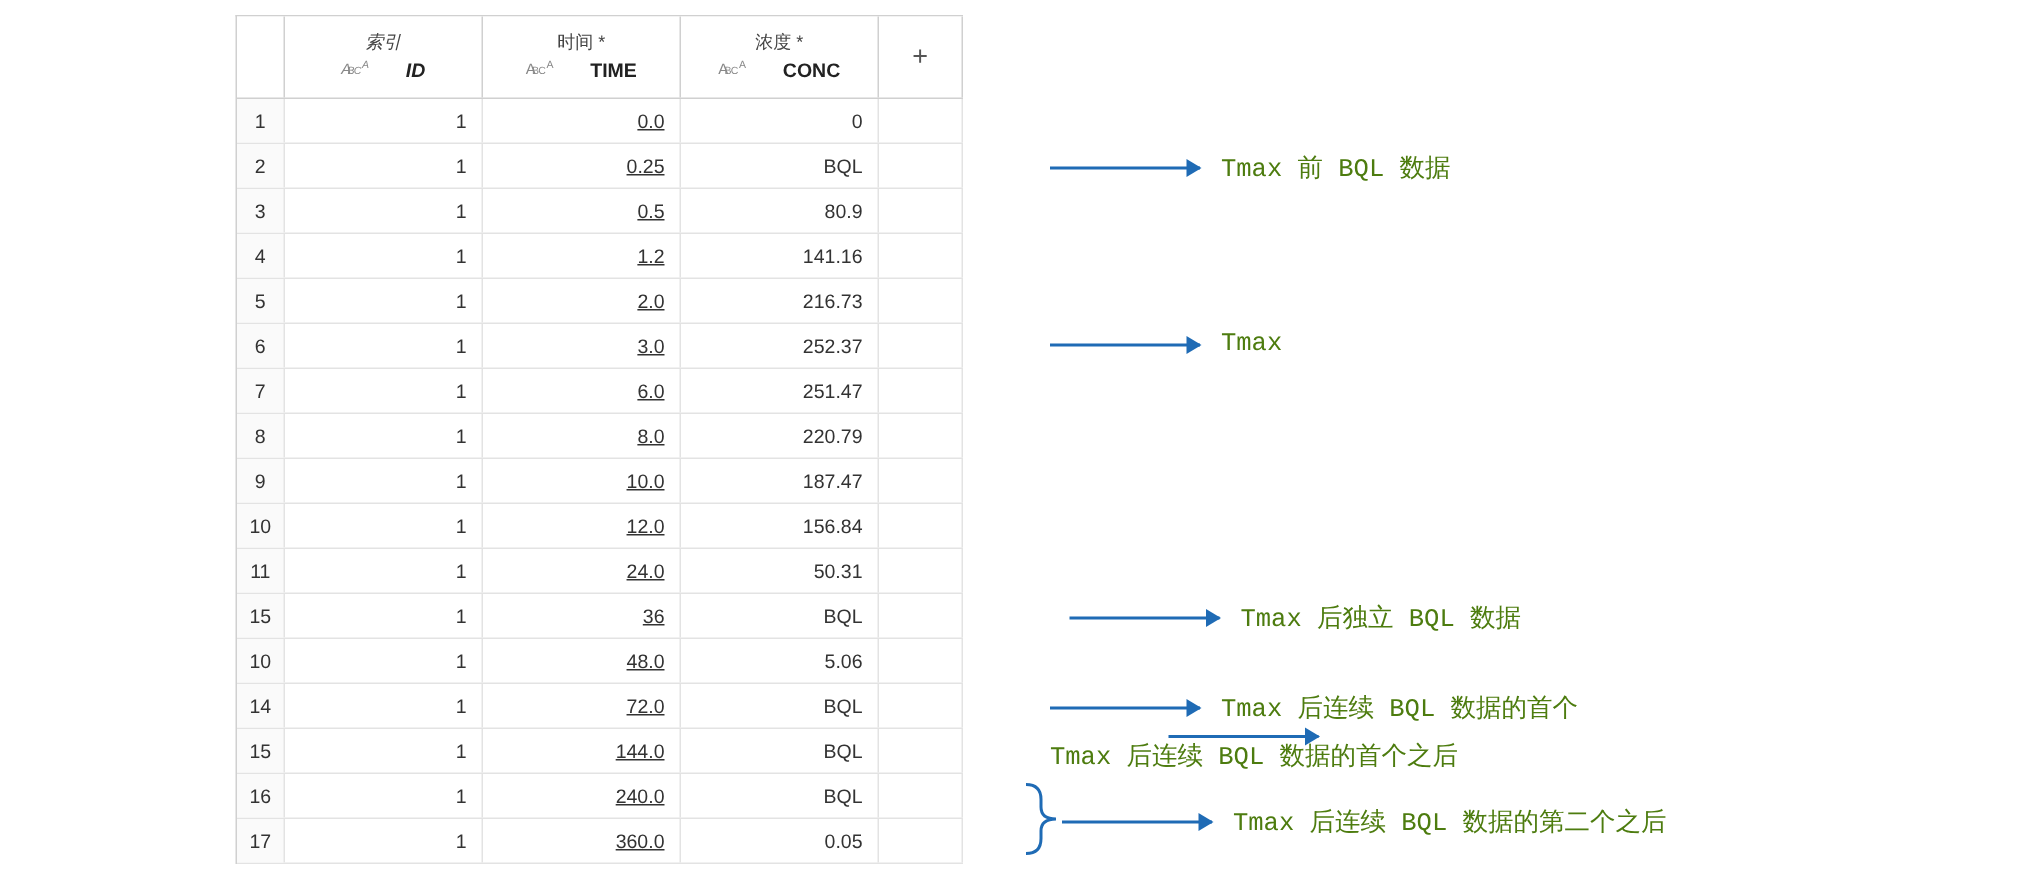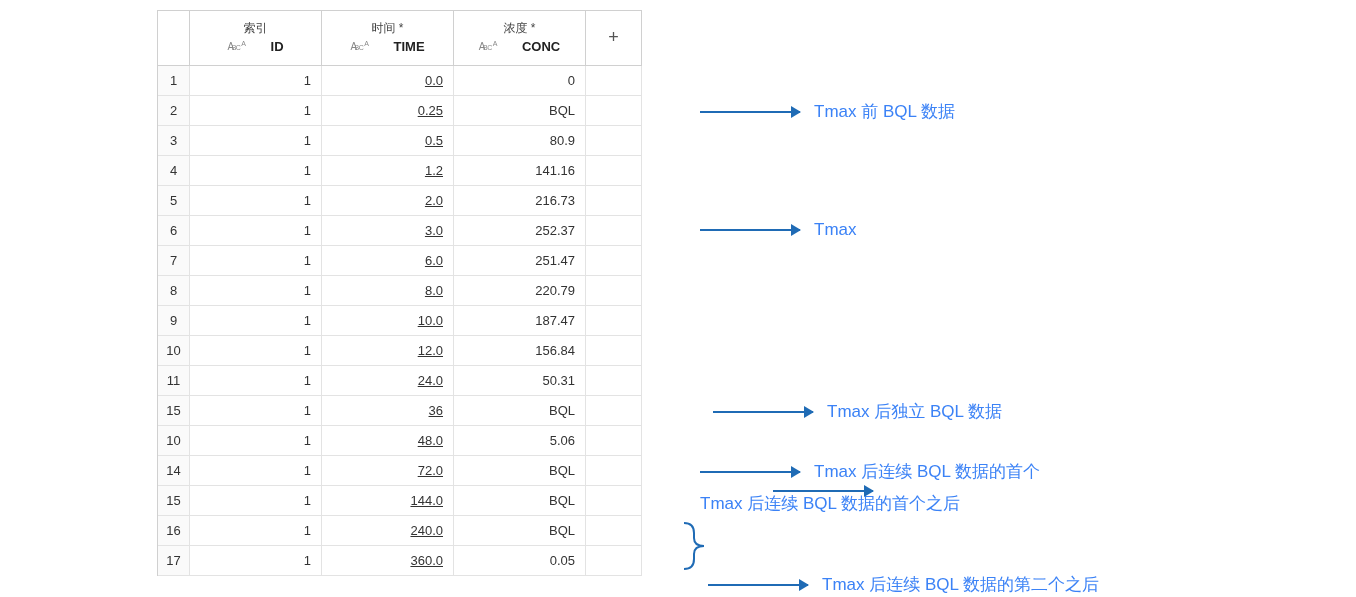--- a/index.html
+++ b/index.html
@@ -66,21 +66,21 @@
     position: relative;
     left: -2px;
   }
   .col-name {
     font-weight: 700;
     font-size: 13px;
     color: #222;
     margin-left: 20px;
   }
   .th-rownum { width: 32px; }
-  .th-id { width: 132px; }
+  .th-id { width: 132px; font-style: italic; }
   .th-time { width: 132px; }
   .th-conc { width: 132px; }
   .th-add { width: 56px; font-size: 18px; color: #555; display:flex;align-items:center;justify-content:center;}
   .tbody .tr {
     display: flex;
     height: 30px;
     border-bottom: 1px solid #e3e3e3;
   }
   .tbody .td {
     border-right: 1px solid #e3e3e3;
@@ -128,22 +128,23 @@
     position: absolute;
     right: -1px;
     top: -5px;
     width: 0; height: 0;
     border-left: 10px solid #1f6bb5;
     border-top: 6px solid transparent;
     border-bottom: 6px solid transparent;
   }
   .anno-label {
     font-size: 17px;
-    color: #3b82f6;
+    color: #4d7c0f;
     white-space: nowrap;
+    font-family: Liberation Mono, monospace;
   }
   .brace-svg {
     position: absolute;
   }
 </style>
 </head>
 <body>
 
 <div class="table-wrap">
   <div class="thead">
@@ -313,17 +314,17 @@
       <div class="arrow"></div>
       <div class="anno-label">Tmax 后连续 BQL 数据的首个</div>
     </div>
     <div class="anno" style="top: 480px; left: 0px; flex-direction: column;">
       <div class="arrow"></div>
       <div class="anno-label">Tmax 后连续 BQL 数据的首个之后</div>
     </div>
     <svg class="brace-svg" width="30" height="50" style="left: -22px; top: 511px;">
       <path d="M 6 2 Q 16 2 16 12 L 16 17 Q 16 25 26 25 Q 16 25 16 33 L 16 38 Q 16 48 6 48" fill="none" stroke="#1f6bb5" stroke-width="2"></path>
     </svg>
-    <div class="anno" style="top: 526px; left: 8px; margin-top: 37px;">
+    <div class="anno" style="top: 526px; left: 8px;">
       <div class="arrow"></div>
       <div class="anno-label">Tmax 后连续 BQL 数据的第二个之后</div>
     </div>
   </div>
 
 </body></html>

